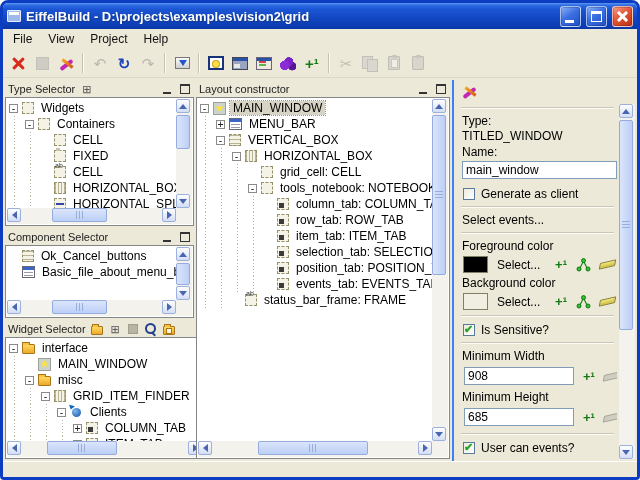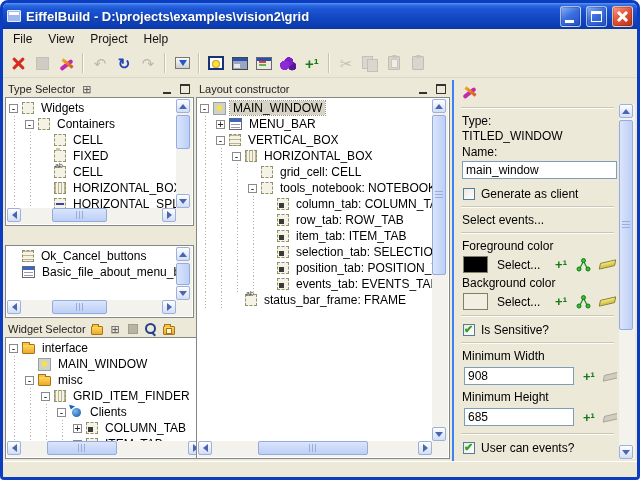--- a/index.html
+++ b/index.html
@@ -306,20 +306,26 @@
             <span class="sbb a2">
               <span class="tri tri-r"></span>
             </span>
             <span class="hth grip" style="left: 45px; width: 55px;"></span>
           </div>
         <div class="sb-corner"></div>
       </div>
     </div>
 
     <div class="panel" style="left:2px;top:150px;width:189px;height:90px">
+      <div class="phead">
+        <span class="ptitle">Component Selector</span>
+        <span class="hspace"></span>
+        <span class="pbtn pbtn-min"></span>
+        <span class="pbtn pbtn-max"></span>
+      </div>
       <div class="pbody">
         <div class="tree">
             <div class="trow">
               <span class="texp none"></span>
               <span class="ticn i-okcancel"></span>
               <span class="tlbl">Ok_Cancel_buttons</span>
             </div>
             <div class="trow">
               <span class="texp none"></span>
               <span class="ticn i-menubar"></span>

